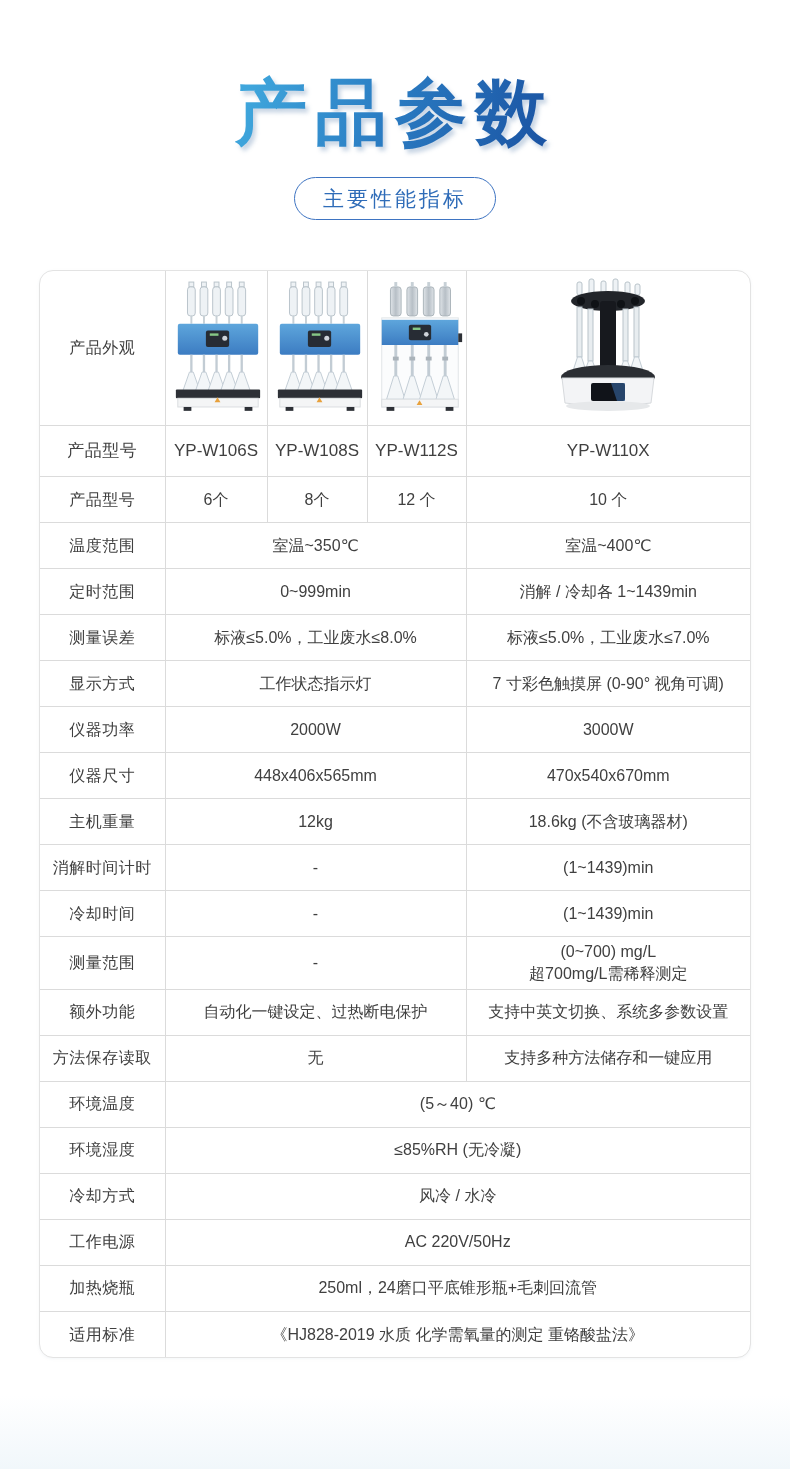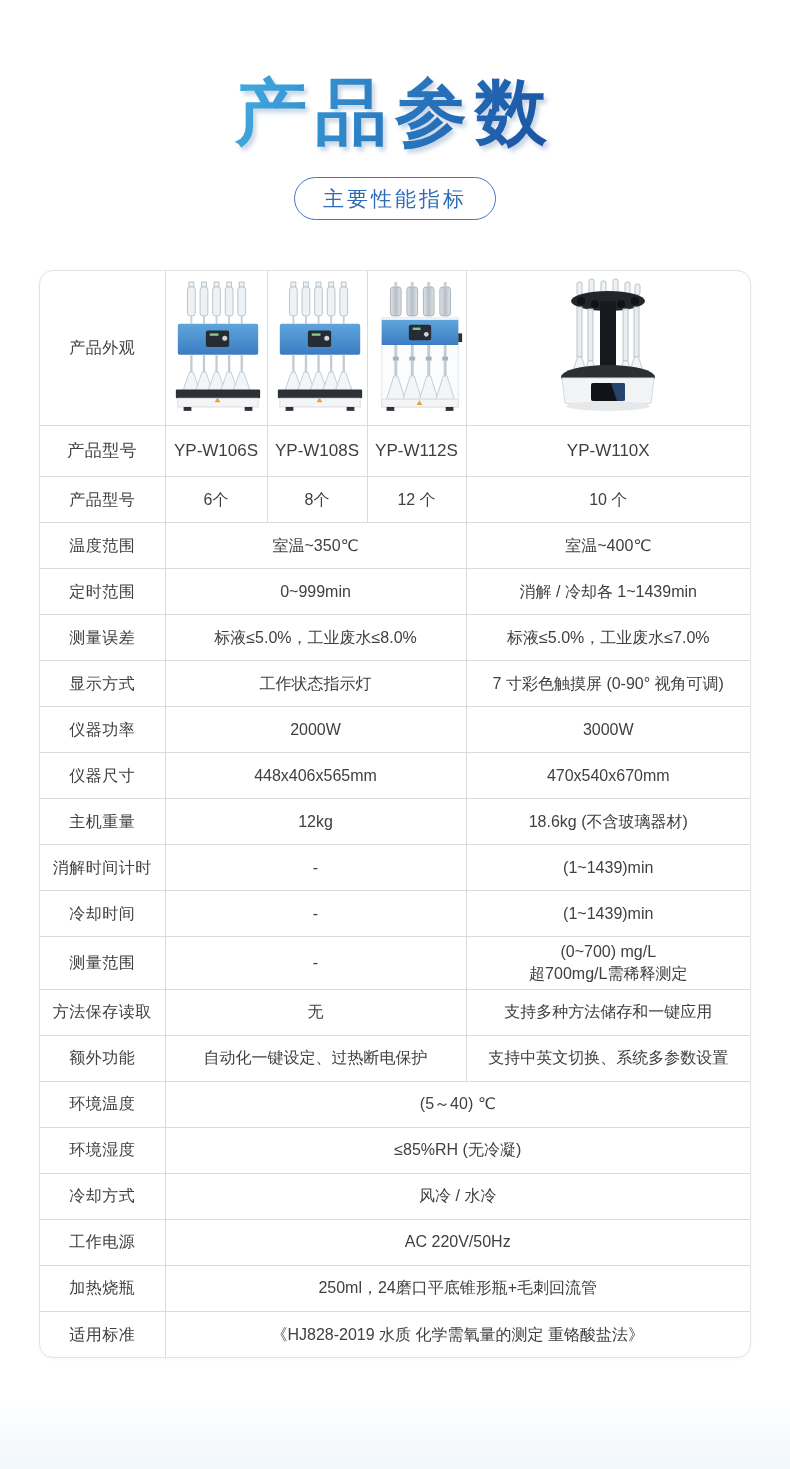--- a/index.html
+++ b/index.html
@@ -296,29 +296,29 @@
         <td colspan="3">-</td>
         <td>(1~1439)min</td>
       </tr>
       <tr class="r-wide">
         <td class="lbl">测量范围</td>
         <td colspan="3">-</td>
         <td class="preline">(0~700) mg/L
 超700mg/L需稀释测定</td>
       </tr>
       <tr>
+        <td class="lbl">额外功能</td>
+        <td colspan="3">自动化一键设定、过热断电保护</td>
+        <td>支持中英文切换、系统多参数设置</td>
+      </tr>
+      <tr>
         <td class="lbl">方法保存读取</td>
         <td colspan="3">无</td>
         <td>支持多种方法储存和一键应用</td>
       </tr>
-      <tr>
-        <td class="lbl">额外功能</td>
-        <td colspan="3">自动化一键设定、过热断电保护</td>
-        <td>支持中英文切换、系统多参数设置</td>
-      </tr>
 
       <tr>
         <td class="lbl">环境温度</td>
         <td colspan="4">(5～40) ℃</td>
       </tr>
       <tr>
         <td class="lbl">环境湿度</td>
         <td colspan="4">≤85%RH (无冷凝)</td>
       </tr>
       <tr>

